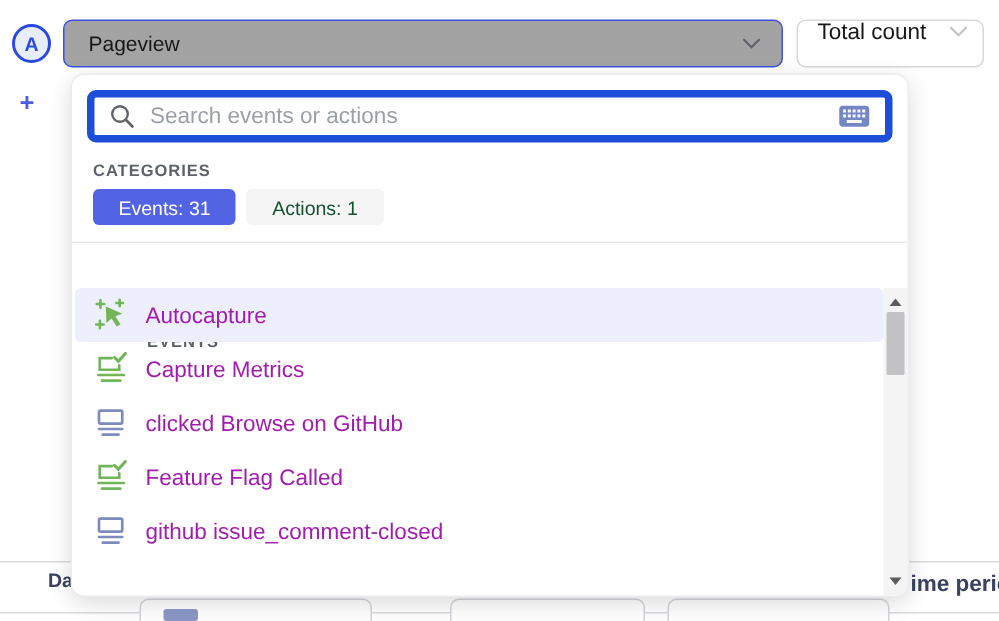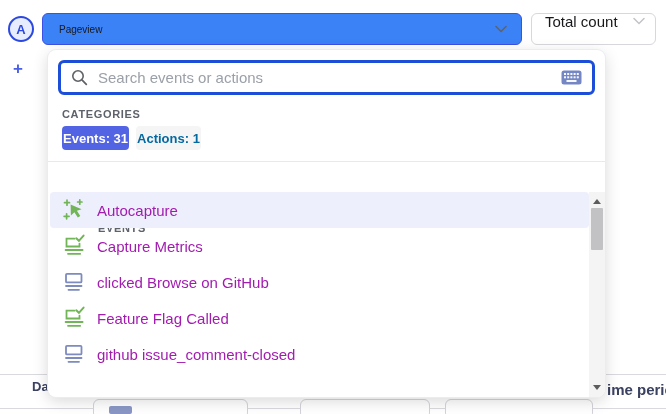--- a/index.html
+++ b/index.html
@@ -9,23 +9,23 @@
 
   
   .series-badge {
     position:absolute; left:8px; top:16px; width:26px; height:26px;
     border:2px solid #2b48e0; border-radius:50%; background:#e8edfd;
     color:#2b48e0; font-size:13px; font-weight:bold;
     display:flex; align-items:center; justify-content:center;
   }
   .event-select {
     position:absolute; left:42px; top:13px; width:480px; height:32px;
-    border:1.5px solid #3c51e2; border-radius:6px; background:#3b82f6;
+    border:1.5px solid #3c51e2; border-radius:6px; background:#a3a3a3;
     display:flex; align-items:center; justify-content:space-between;
-    padding:0 14px 0 16px; font-size:10px; color:#18181b; cursor:pointer;
+    padding:0 14px 0 16px; font-size:14px; color:#18181b; cursor:pointer;
   }
   .agg-select {
     position:absolute; left:531px; top:13px; width:125px; height:32px;
     border:1px solid #d7d7dc; border-radius:6px; background:#fff;
     display:flex; align-items:center; justify-content:space-between;
     padding:0 10px 16px 13px; font-size:15px; color:#18181b; cursor:pointer;
   }
   .chev { display:flex; align-items:center; }
   .chev-dark { color:#5f6368; }
   .chev-light { color:#c3c3c8; }
@@ -50,41 +50,41 @@
 
   
   .panel {
     position:absolute; left:48px; top:50px; width:557px; height:347px;
     background:#fff; border-radius:8px; z-index:10;
     box-shadow:0 0 0 1px #ececee, 0 4px 16px rgba(0,0,0,.16);
     overflow:hidden;
   }
   .search-box {
     position:absolute; left:10px; top:10px; right:10px; height:35px;
-    border:3px solid #1d4ed8; border-radius:6px; background:#fff;
+    border:5px solid #1d4ed8; border-radius:6px; background:#fff;
     display:flex; align-items:center; padding:0 10px; gap:10px;
   }
   .search-box input {
     flex:1; border:none; outline:none; font-size:15px; color:#18181b;
     font-family:"Liberation Sans", sans-serif; background:transparent;
   }
   .search-box input::placeholder { color:#9ba0a8; }
   .section-label {
     position:absolute; left:14px; font-size:11px; font-weight:bold;
     color:#5d626b; letter-spacing:.06em;
   }
   .lbl-categories { top:58px; }
   .lbl-events { top:172px;margin-left:36px; }
   .pills { position:absolute; left:14px; top:76px; display:flex; gap:7px; }
   .pill {
-    height:24px; display:flex; align-items:center; padding:0 1px;
-    border-radius:4px; font-size:13px; cursor:pointer;font-weight:bold;
+    height:24px; display:flex; align-items:center; padding:0 17px;
+    border-radius:4px; font-size:13px; cursor:pointer;
   }
   .pill-active { background:#5263e4; color:#fff; }
-  .pill-inactive { background:#f5f5f6; color:#0369a1; }
+  .pill-inactive { background:#f5f5f6; color:#14532d; }
   .pill-divider { position:absolute; left:0; top:111px; width:100%; height:1px; background:#e9e9ea; }
 
   .event-list { position:absolute; left:0; top:142px; right:16px; bottom:0; }
   .row {
     height:36px; display:flex; align-items:center; gap:11px;
     padding-left:12px; margin:0 0 0 2px; border-radius:4px;
     font-size:15px; color:#a21caf; cursor:pointer;
   }
   .row.selected { background:#edeffd; }
   .row .ic { width:24px; height:24px; flex:none; display:flex; align-items:center; justify-content:center; }

